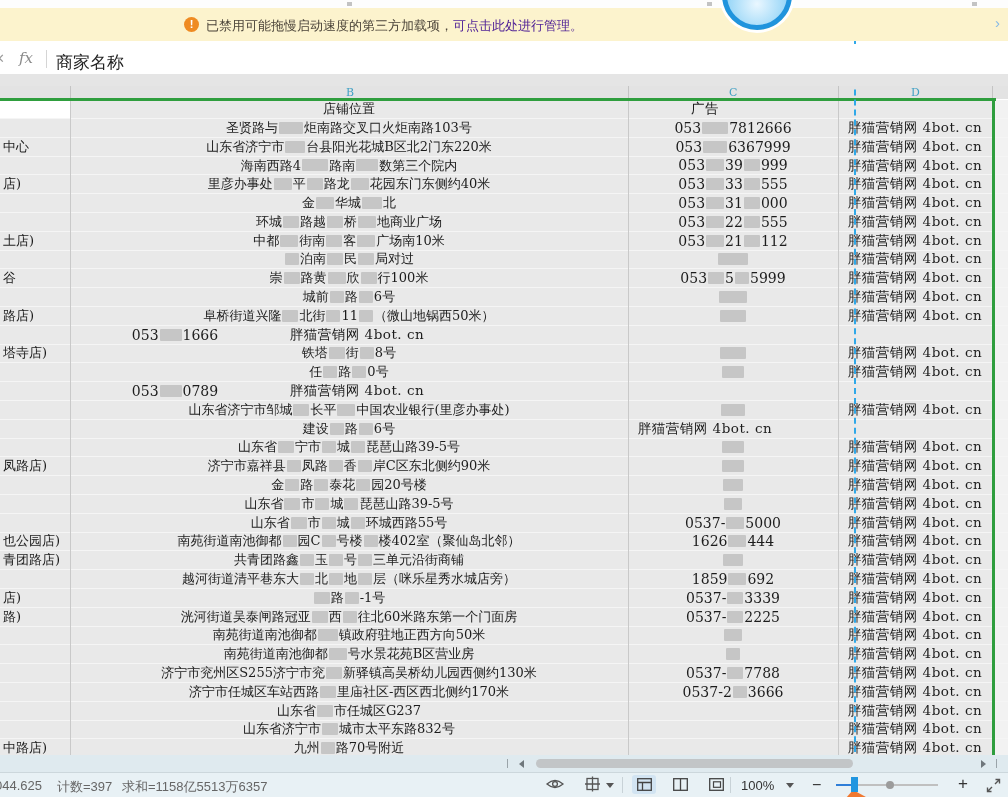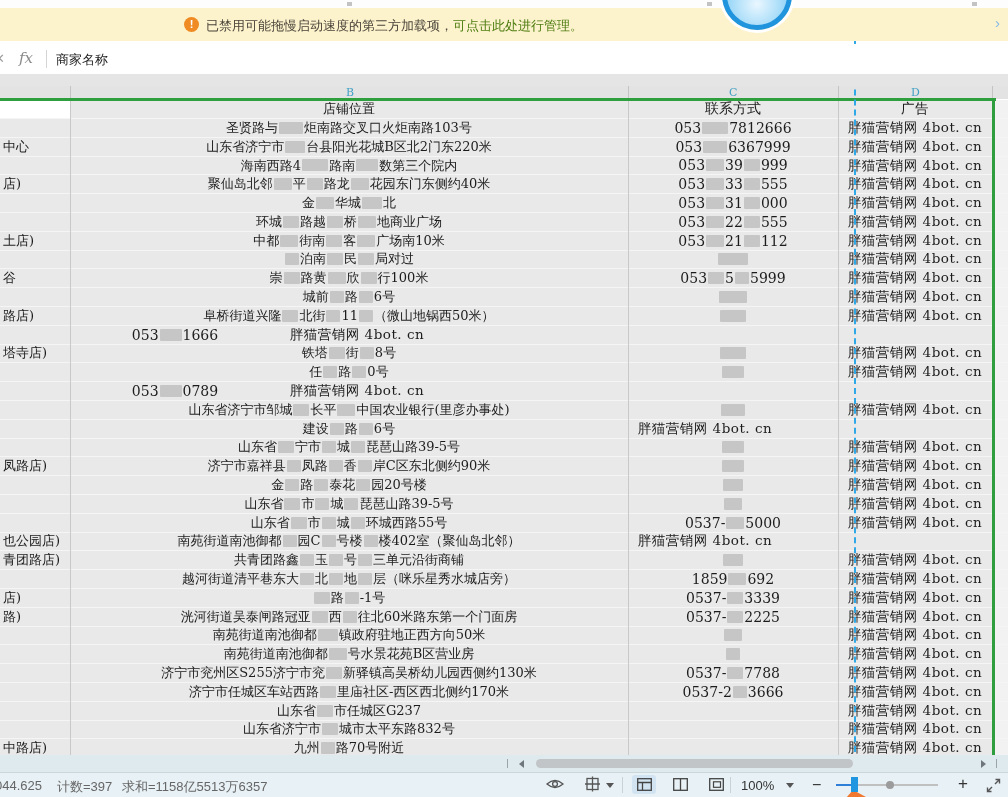--- a/index.html
+++ b/index.html
@@ -7,33 +7,33 @@
   .abs{position:absolute;}
   
   #top-strip{left:0;top:0;width:1008px;height:8px;background:#fdfdfd;z-index:9;}
   .top-mark{position:absolute;top:2px;width:5px;height:4px;background:#c3c3c3;}
   
   #notif{left:0;top:8px;width:1008px;height:33px;background:#fcf3cd;z-index:10;
     display:flex;align-items:center;font-size:13px;color:#4c453a;}
   #notif-icon{position:absolute;left:184px;top:9px;width:15px;height:15px;border-radius:50%;
     background:#ef8b22;color:#fff;font-size:11px;font-weight:bold;text-align:center;line-height:15px;}
   #notif-msg{position:absolute;left:206px;top:9px;white-space:nowrap;}
-  #notif-link{color:#4d7c0f;cursor:pointer;}
+  #notif-link{color:#4c1d95;cursor:pointer;}
   #notif-chev{position:absolute;left:995px;top:6px;color:#85b9e6;font-size:15px;}
   
   #ball{left:722px;top:-40px;width:60px;height:60px;border-radius:50%;z-index:30;
     background:radial-gradient(circle at 50% 65%, #eaf7ff 0%, #9fd9f8 55%, #54b4ee 100%);
     border:5px solid #2094dd;box-shadow:0 0 0 3px #ffffff;}
   
   #fbar{left:0;top:44px;width:1008px;height:30px;background:#fff;border-bottom:2px solid #0ea5e9;z-index:10;}
   #fbar-x{position:absolute;left:-6px;top:7px;color:#9a9a9a;font-size:13px;}
   #fbar-fx{position:absolute;left:19px;top:5px;color:#8a8a8a;font-size:15px;font-style:italic;
     font-family:"DejaVu Serif",serif;}
   #fbar-div{position:absolute;left:46px;top:6px;width:1px;height:18px;background:#d5d5d5;}
-  #fbar-val{position:absolute;left:56px;top:7px;font-size:13px;color:#222;
+  #fbar-val{position:absolute;left:56px;top:7px;font-size:17px;color:#222;
     font-family:"DejaVu Serif",serif;}
   #fspacer{left:0;top:74px;width:1008px;height:12px;background:#e5e5e5;z-index:10;}
   
   #colheads{left:0;top:86px;width:1008px;height:13px;background:#e3e3e3;z-index:3;}
   .colletter{position:absolute;top:0px;font-size:11px;color:#3fa0c4;font-family:"DejaVu Serif",serif;}
   .colsep{position:absolute;top:0;width:1px;height:13px;background:#c4c4c4;}
   
   #sheet{left:0;top:100px;width:1008px;height:655px;background:#e9e9e9;overflow:hidden;z-index:1;}
   #right-sliver{position:absolute;left:993px;top:0;width:15px;height:655px;background:#f2f2f2;}
   .vline{position:absolute;top:0;width:1px;height:655px;background:#c9c9c9;z-index:3;}
@@ -117,21 +117,20 @@
   <span class="colsep" style="left:992px"></span>
 </div>
 
 <div class="abs" id="sheet">
   <div id="right-sliver"></div>
   <div id="a1cell"></div>
   <div id="tbl">
       <div class="tr hdr">
         <div class="td ta"></div>
         <div class="td tb">店铺位置</div>
-        <div class="td tc">联系方式</div>
         <div class="td tdd">广告</div>
         <div class="td te"></div>
       </div>
       <div class="tr">
         <div class="td ta"></div>
         <div class="td tb">
           <span class="t">圣贤路与</span>
           <span class="gap" style="width: 24px;"></span>
           <span class="t">炬南路交叉口火炬南路103号</span>
         </div>
@@ -173,21 +172,21 @@
           <span class="t">39</span>
           <span class="gap" style="width: 16px;"></span>
           <span class="t">999</span>
         </div>
         <div class="td tdd">胖猫营销网 4bot. cn</div>
         <div class="td te"></div>
       </div>
       <div class="tr">
         <div class="td ta">店)</div>
         <div class="td tb">
-          <span class="t">聚仙岛北邻</span>
+          <span class="t">里彦办事处</span>
           <span class="gap" style="width: 18px;"></span>
           <span class="t">平</span>
           <span class="gap" style="width: 16px;"></span>
           <span class="t">路龙</span>
           <span class="gap" style="width: 18px;"></span>
           <span class="t">花园东门东侧约40米</span>
         </div>
         <div class="td tc">
           <span class="t">053</span>
           <span class="gap" style="width: 18px;"></span>
@@ -495,20 +494,25 @@
       <div class="tr">
         <div class="td ta">也公园店)</div>
         <div class="td tb">
           <span class="t">南苑街道南池御都</span>
           <span class="gap" style="width: 14px;"></span>
           <span class="t">园C</span>
           <span class="gap" style="width: 14px;"></span>
           <span class="t">号楼</span>
           <span class="gap" style="width: 14px;"></span>
           <span class="t">楼402室（聚仙岛北邻）</span>
+        </div>
+        <div class="td tc">
+          <span class="t">1626</span>
+          <span class="gap" style="width: 18px;"></span>
+          <span class="t">444</span>
         </div>
         <div class="td tdd">胖猫营销网 4bot. cn</div>
         <div class="td te"></div>
       </div>
       <div class="tr">
         <div class="td ta">青团路店)</div>
         <div class="td tb">
           <span class="t">共青团路鑫</span>
           <span class="gap" style="width: 14px;"></span>
           <span class="t">玉</span>

